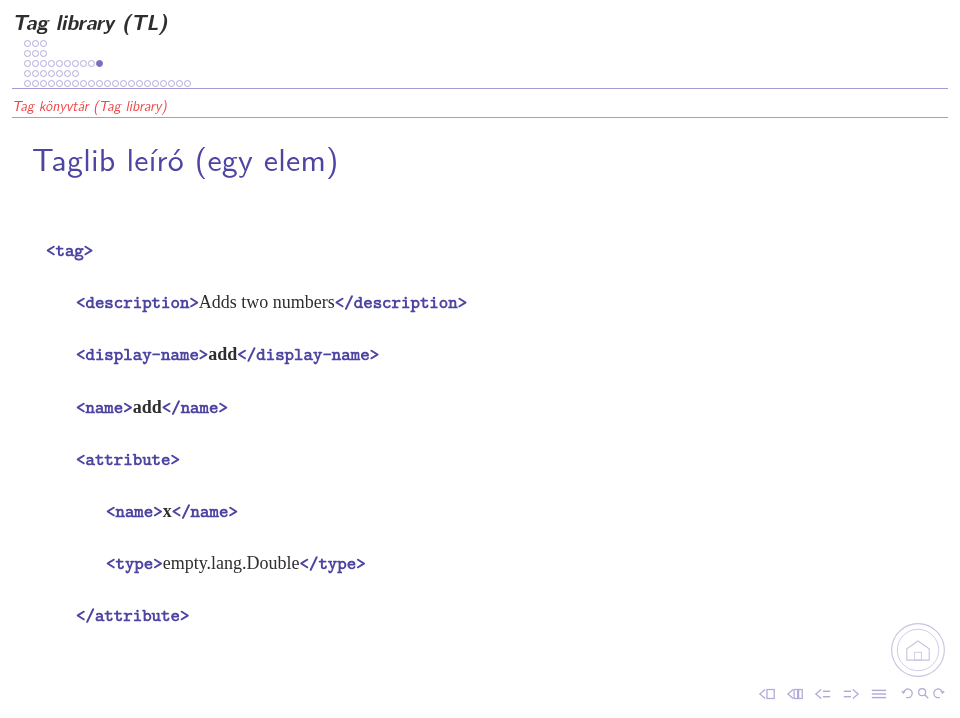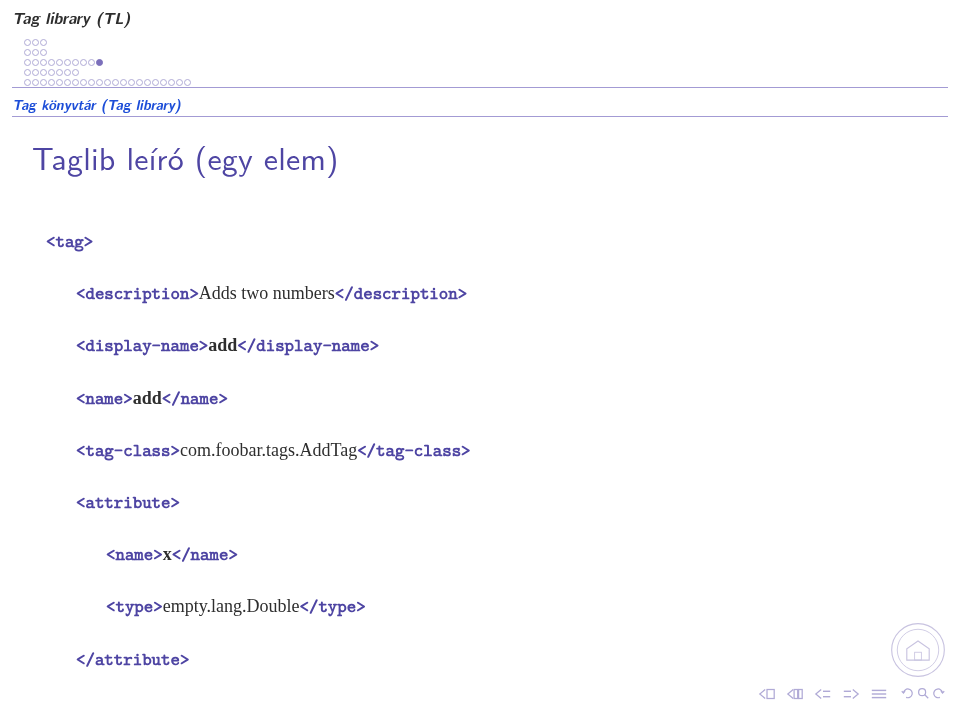--- a/index.html
+++ b/index.html
@@ -9,56 +9,56 @@
     background: #ffffff;
     font-family: "Latin Modern Sans", "Computer Modern Sans", "Helvetica Neue", Arial, sans-serif;
     color: #2f2f2f;
     position: relative;
     overflow: hidden;
   }
   .header {
     padding: 6px 12px 0 12px;
   }
   .section-title {
-    font-size: 16px;
+    font-size: 21px;
     font-weight: bold;
     font-style: italic;
     color: #2e2e2e;
-    margin-bottom: 6px;
+    margin-bottom: 0;
   }
   .rule {
     height: 1px;
     background: #a39bd4;
     margin: 0 12px 2px 12px;
   }
   .progress-rows { padding-left: 12px; margin-bottom: 2px; }
   .prow { line-height: 10px; height: 10px; }
   .dot {
     display: inline-block;
     width: 7px; height: 7px;
     border: 1px solid #b0aad6;
     border-radius: 50%;
     margin-right: 1px;
   }
   .dot.filled { background: #7b6fbb; border-color: #7b6fbb; }
   .breadcrumb {
     font-size: 14px;
-    font-weight: bold;
+    font-weight: normal;
     font-style: italic;
-    color: #1d4ed8;
+    color: #ef4444;
     padding: 4px 12px 2px 12px;
   }
   .main {
     padding: 14px 32px 0 32px;
   }
   .slide-title {
     font-size: 32px;
     color: #4e45a3;
     font-weight: 400;
-    margin-bottom: 22px;
+    margin-bottom: 30px;
     letter-spacing: 0.2px;
   }
   .code {
     font-family: "Latin Modern Mono", "Computer Modern Typewriter", "Courier New", monospace;
     font-size: 18px;
     line-height: 1.45;
     white-space: pre;
     padding-left: 14px;
   }
   .tag { color: #4e45a3; font-weight: bold; }
@@ -110,21 +110,20 @@
 <div class="rule"></div>
 
 <div class="main">
   <div class="slide-title">Taglib leíró (egy elem)</div>
 
   <div class="code">
 <div><span class="tag">&lt;tag&gt;</span></div>
 <div class="indent1"><span class="tag">&lt;description&gt;</span><span class="txt">Adds two numbers</span><span class="tag">&lt;/description&gt;</span></div>
 <div class="indent1"><span class="tag">&lt;display-name&gt;</span><span class="txt b">add</span><span class="tag">&lt;/display-name&gt;</span></div>
 <div class="indent1"><span class="tag">&lt;name&gt;</span><span class="txt b">add</span><span class="tag">&lt;/name&gt;</span></div>
-<div class="indent1"><span class="tag">&lt;tag-class&gt;</span><span class="txt">com.foobar.tags.AddTag</span><span class="tag">&lt;/tag-class&gt;</span></div>
 <div class="indent1"><span class="tag">&lt;attribute&gt;</span></div>
 <div class="indent2"><span class="tag">&lt;name&gt;</span><span class="txt b">x</span><span class="tag">&lt;/name&gt;</span></div>
 <div class="indent2"><span class="tag">&lt;type&gt;</span><span class="txt">empty.lang.Double</span><span class="tag">&lt;/type&gt;</span></div>
 <div class="indent1"><span class="tag">&lt;/attribute&gt;</span></div>
 
 
 
 
 
   </div>

